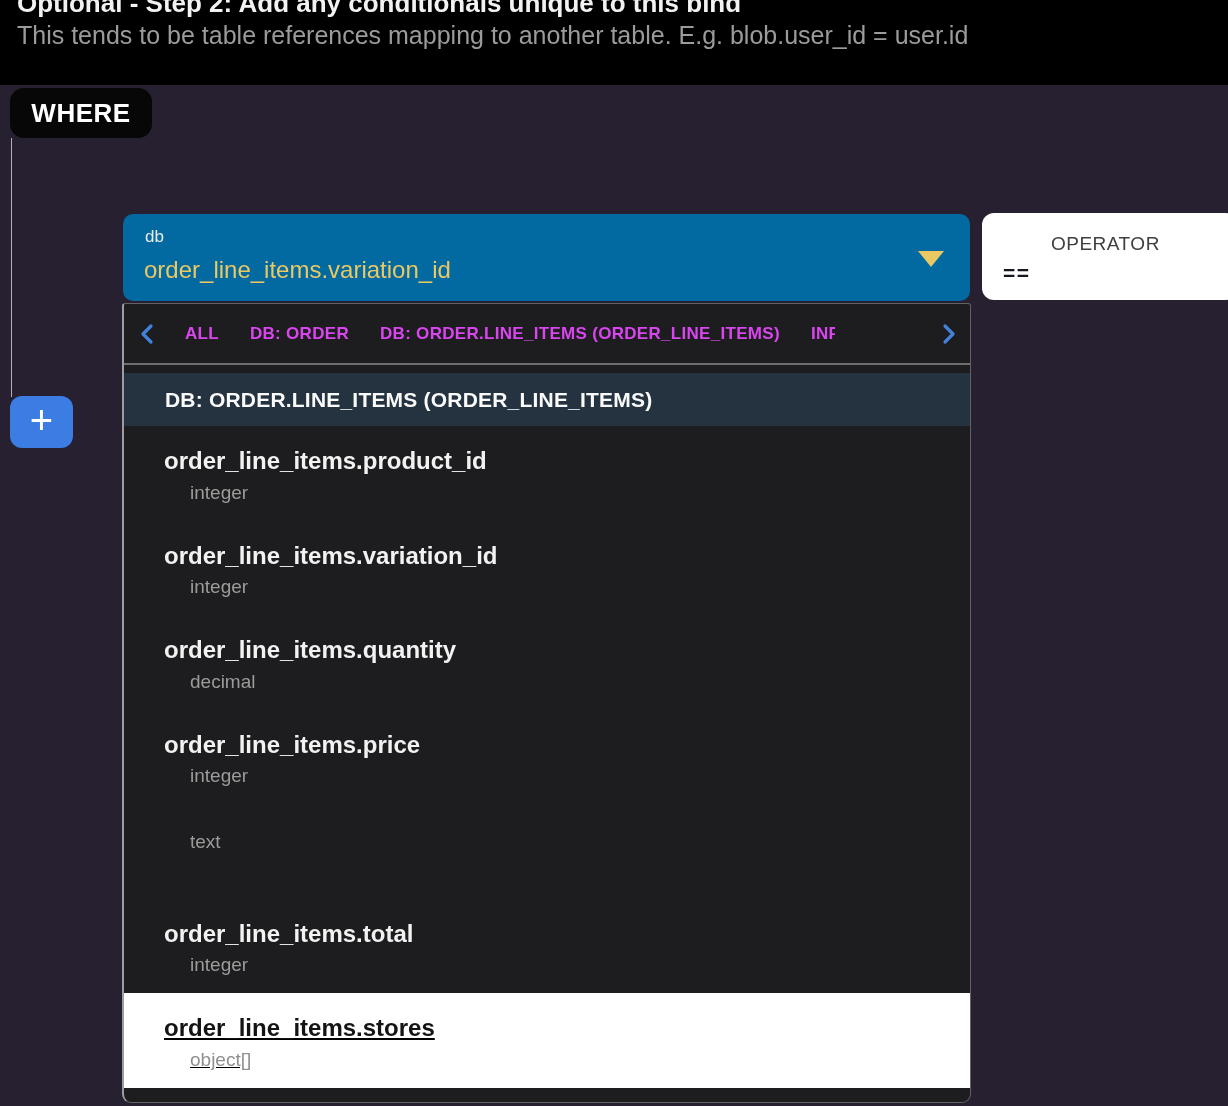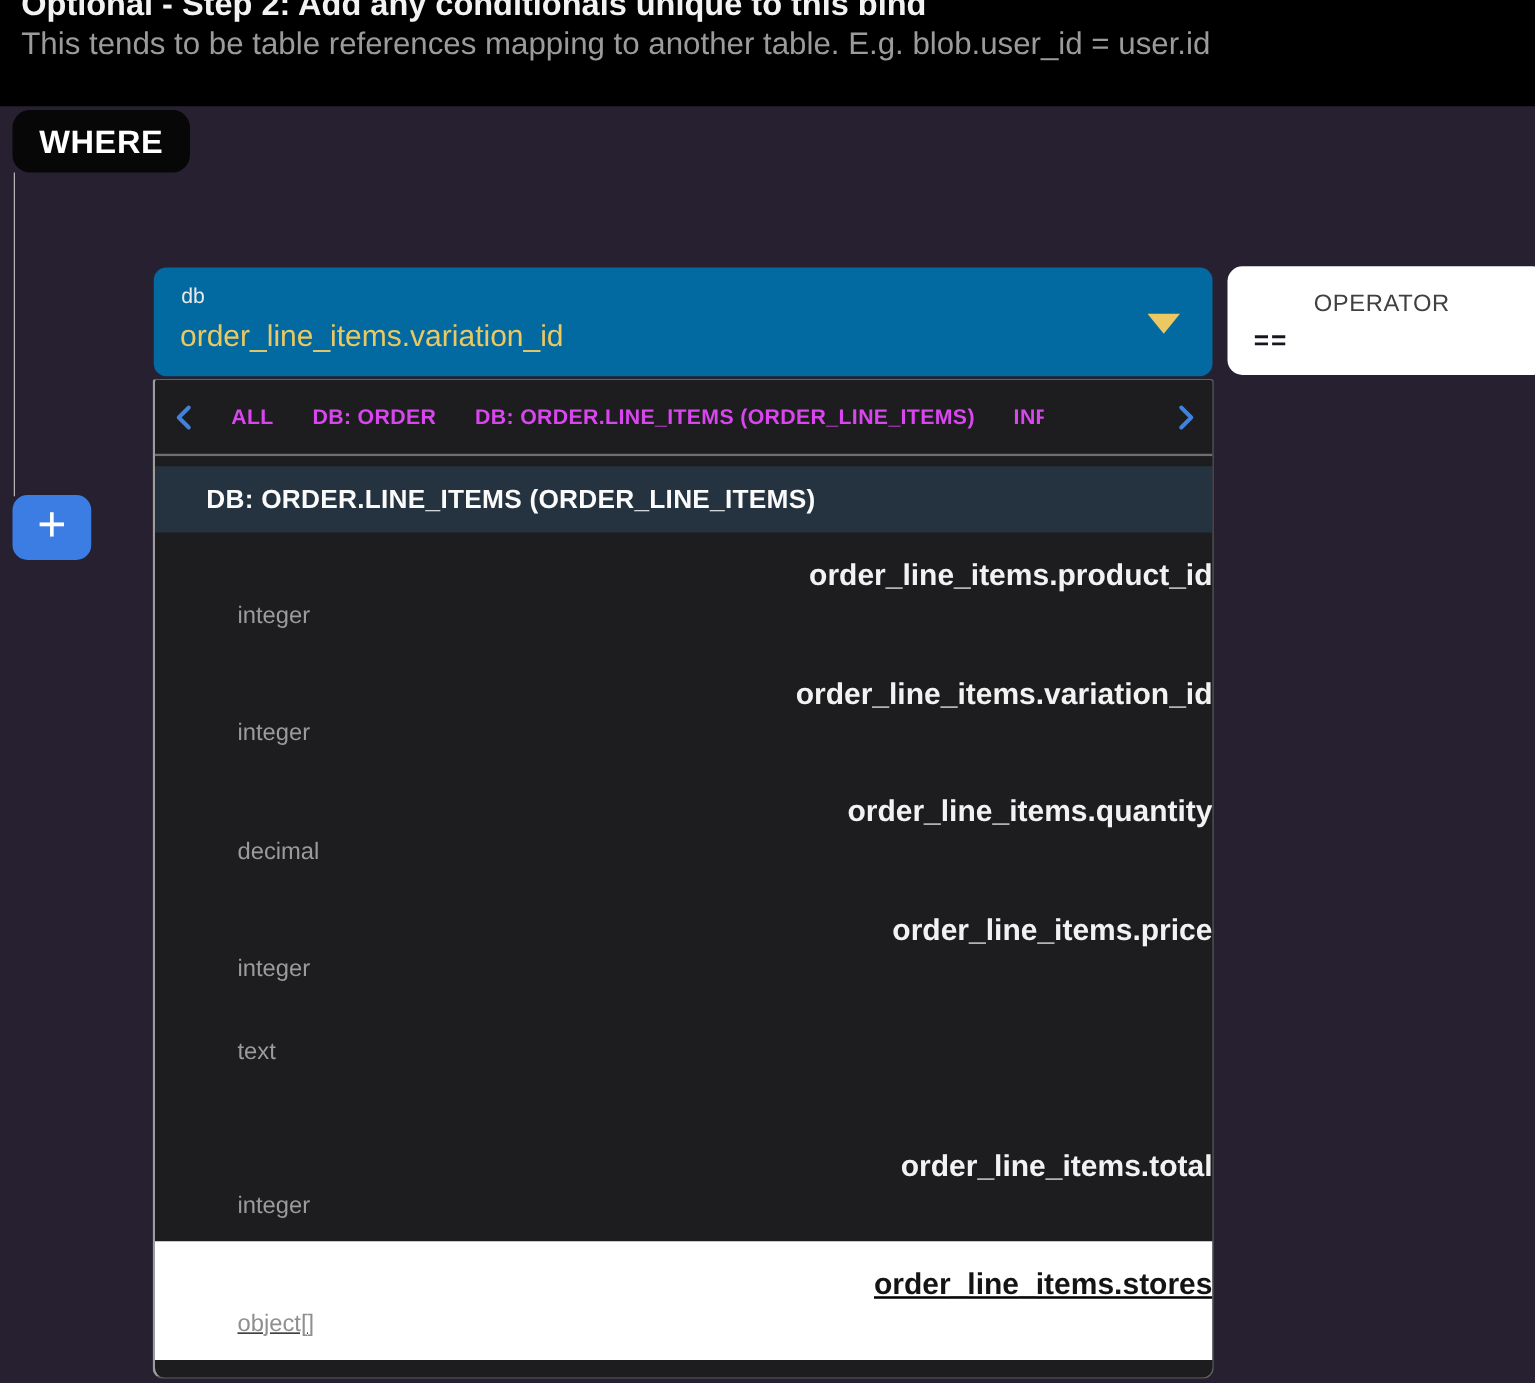--- a/index.html
+++ b/index.html
@@ -110,21 +110,20 @@
     display: flex; align-items: center; padding-left: 41px;
     color: #fafafa; font-size: 21px; font-weight: 700; letter-spacing: 0.2px;
   }
 
   .field-row {
     height: 94.5px; padding: 21px 0 0 40px; cursor: pointer;
   }
   .field-row .f-name {
     font-size: 24px; font-weight: 700; color: #f2f2f2; line-height: 1.2;
     white-space: nowrap;
-    text-align: right;
   }
   .field-row .f-type {
     font-size: 19px; color: #9b9b9b; margin-top: 6px; line-height: 1.15; margin-left: 26px;
   }
   .field-row.highlighted { background: #ffffff; text-decoration: underline; }
   .field-row.highlighted .f-name { color: #141414; }
   .field-row.highlighted .f-type { color: #8f8f8f; }
 </style>
 </head>
 <body>

